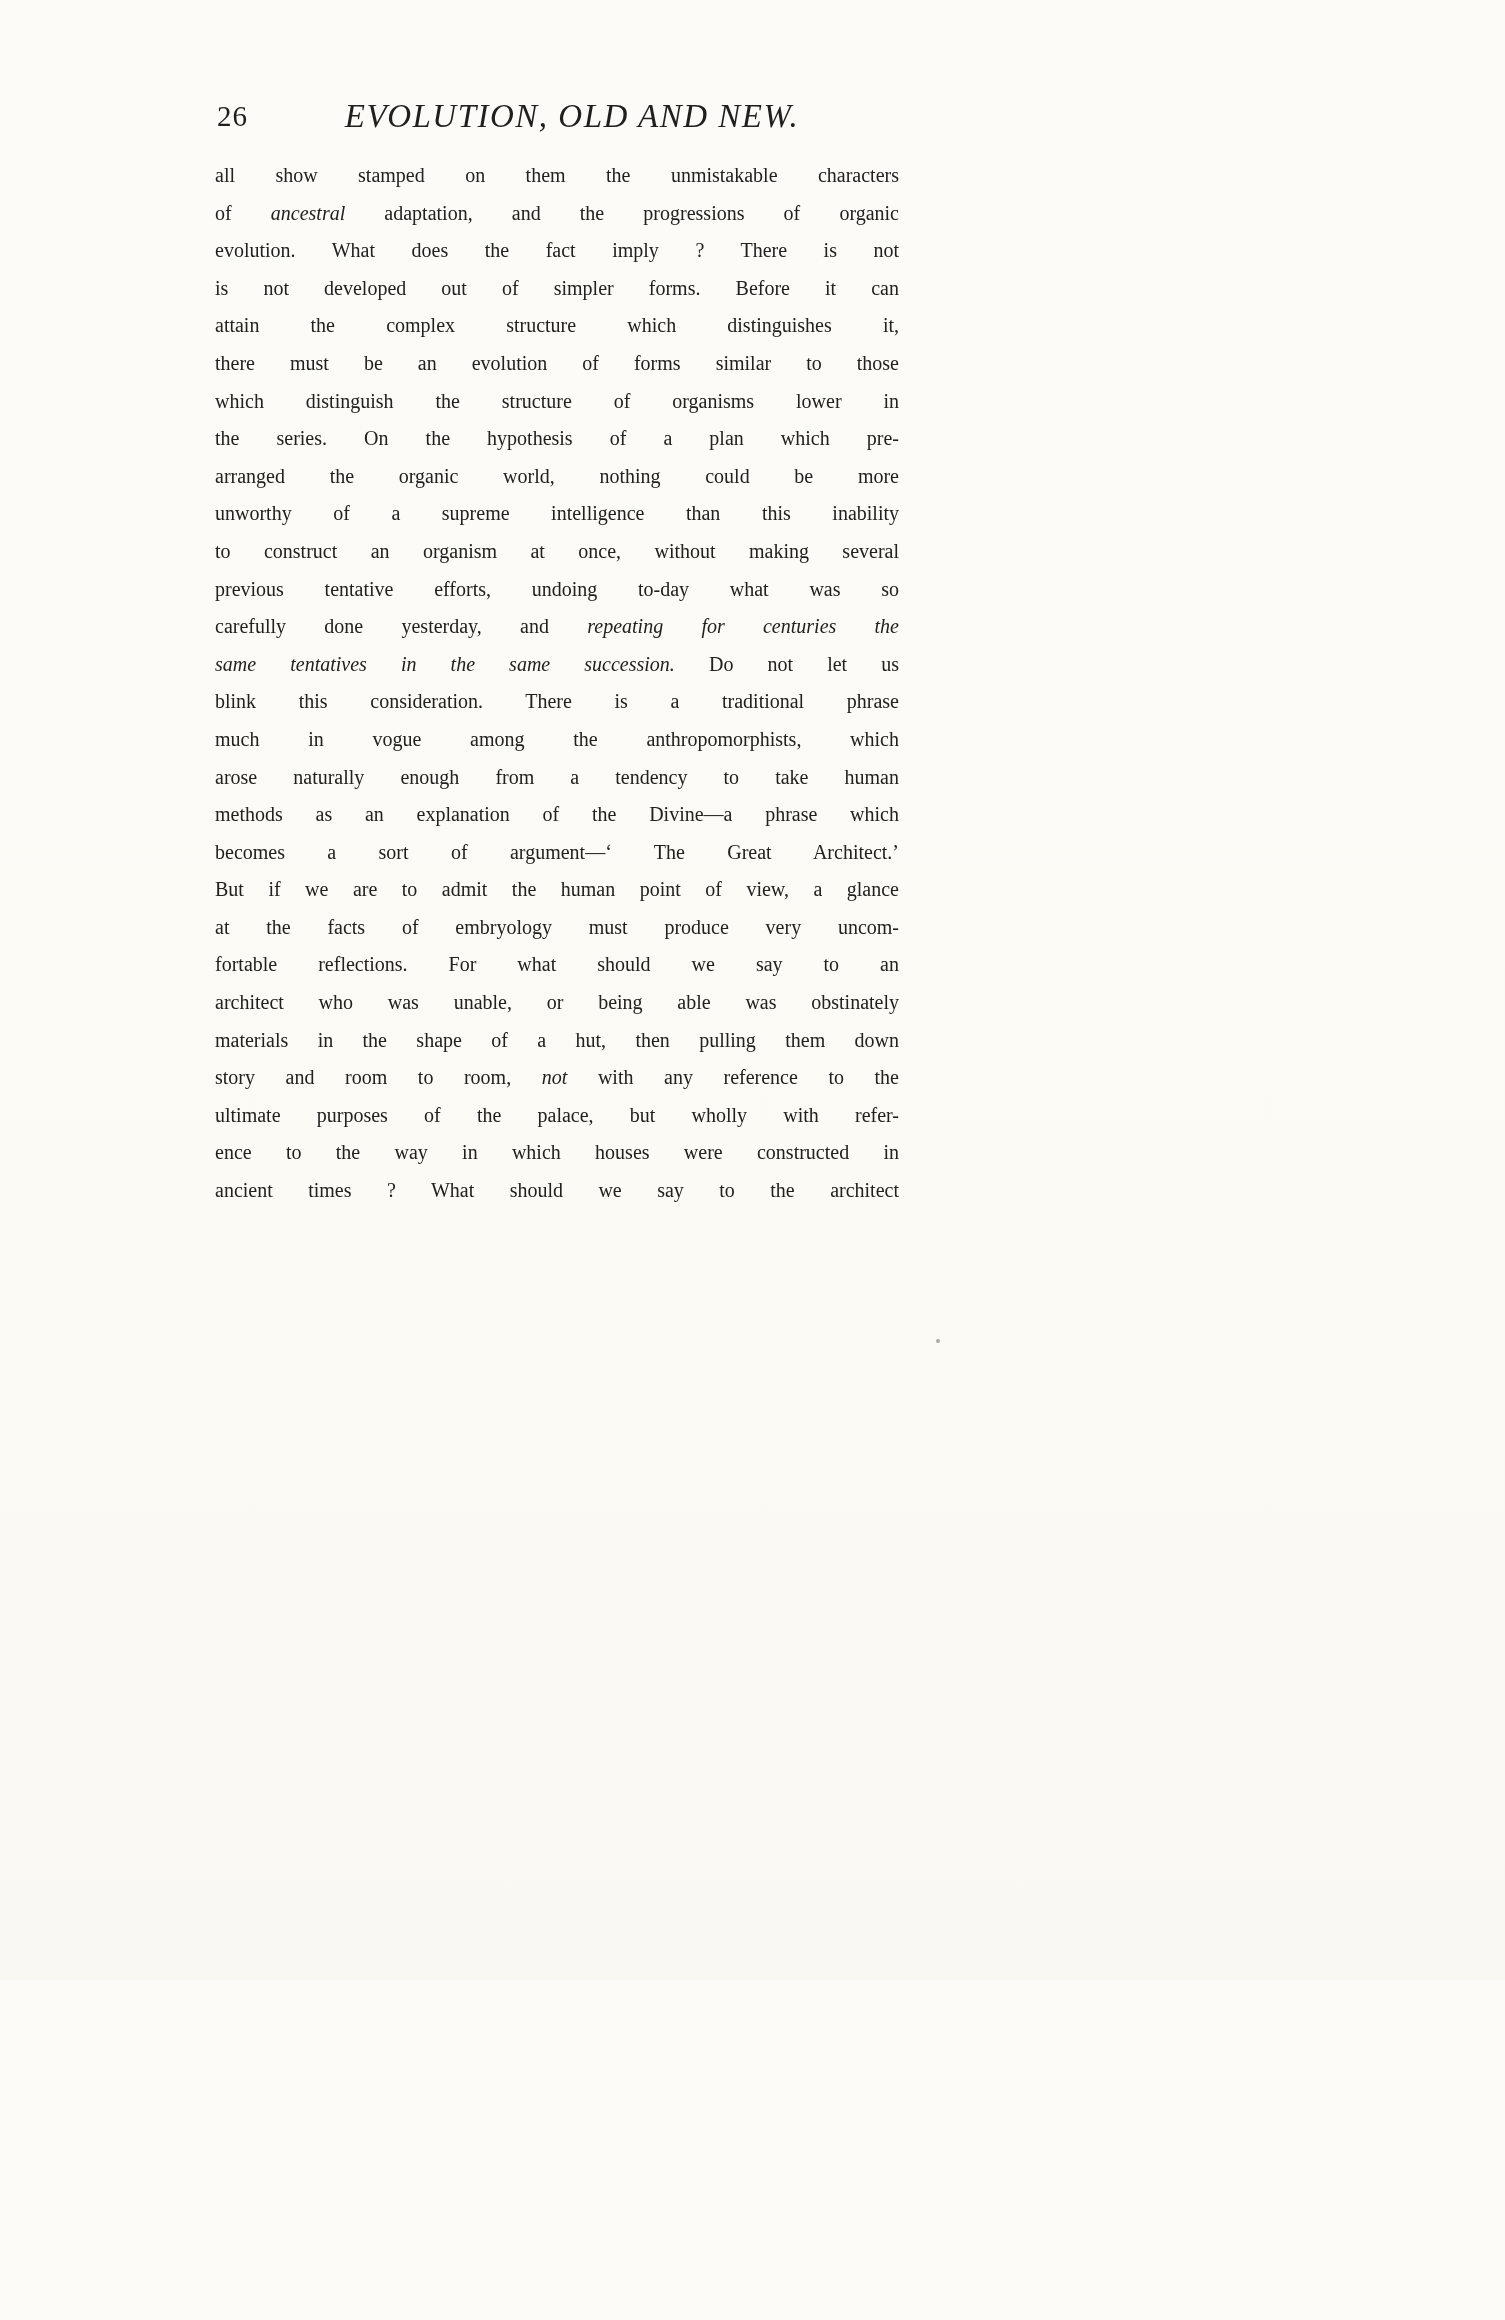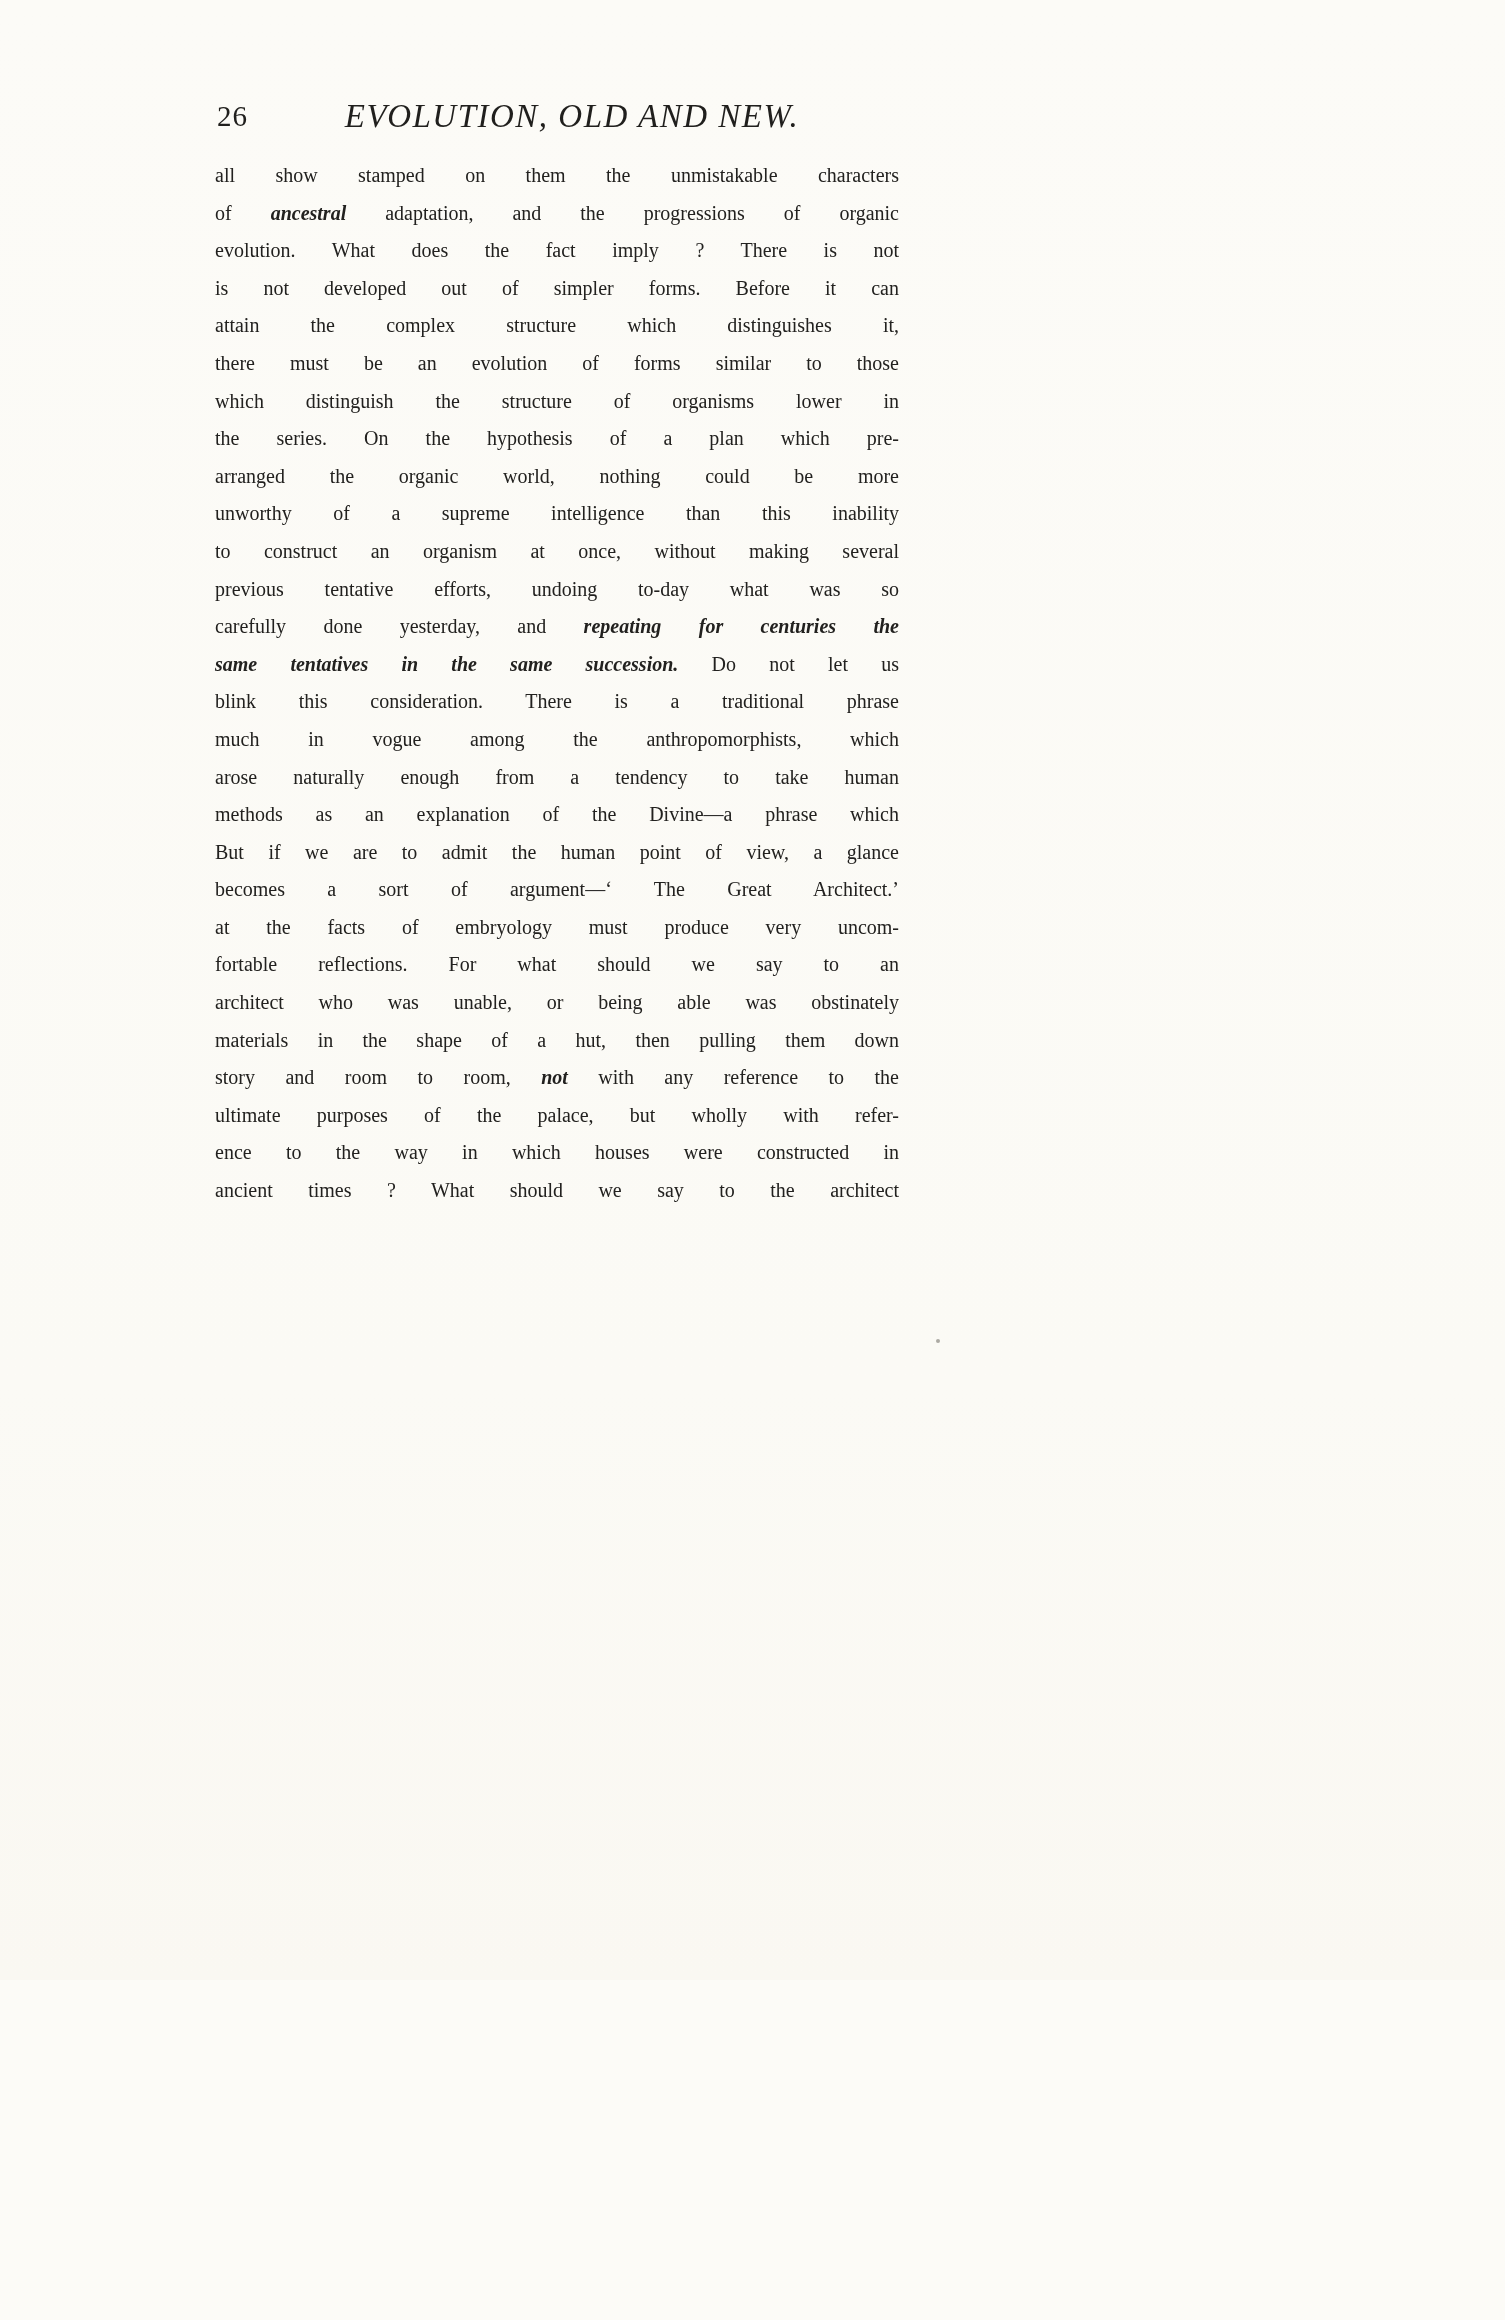--- a/index.html
+++ b/index.html
@@ -58,21 +58,20 @@
     font-size: 20px;
     line-height: 37.6px;
     height: 37.6px;
     white-space: normal;
     text-align: justify;
     text-align-last: justify;
     color: #22211f;
   }
   .it {
     font-style: italic;
-    font-weight: bold;
   }
   
   .artifact-dot {
     position: absolute;
     left: 936px;
     top: 1339px;
     width: 4px;
     height: 4px;
     border-radius: 50%;
     background: #8a8880;
@@ -100,22 +99,22 @@
         <div class="line"><span>arranged the organic world, nothing could be more</span></div>
         <div class="line"><span>unworthy of a supreme intelligence than this inability</span></div>
         <div class="line"><span>to construct an organism at once, without making several</span></div>
         <div class="line"><span>previous tentative efforts, undoing to-day what was so</span></div>
         <div class="line"><span>carefully done yesterday, and </span><span class="it">repeating for centuries the</span></div>
         <div class="line"><span class="it">same tentatives in the same succession.</span><span>  Do not let us</span></div>
         <div class="line"><span>blink this consideration.  There is a traditional phrase</span></div>
         <div class="line"><span>much in vogue among the anthropomorphists, which</span></div>
         <div class="line"><span>arose naturally enough from a tendency to take human</span></div>
         <div class="line"><span>methods as an explanation of the Divine—a phrase which</span></div>
+        <div class="line"><span>becomes a sort of argument—‘ The Great Architect.’</span></div>
         <div class="line"><span>But if we are to admit the human point of view, a glance</span></div>
-        <div class="line"><span>becomes a sort of argument—‘ The Great Architect.’</span></div>
         <div class="line"><span>at the facts of embryology must produce very uncom-</span></div>
         <div class="line"><span>fortable reflections.  For what should we say to an</span></div>
         <div class="line"><span>architect who was unable, or being able was obstinately</span></div>
         <div class="line"><span>materials in the shape of a hut, then pulling them down</span></div>
         <div class="line"><span>story and room to room, </span><span class="it">not</span><span> with any reference to the</span></div>
         <div class="line"><span>ultimate purposes of the palace, but wholly with refer-</span></div>
         <div class="line"><span>ence to the way in which houses were constructed in</span></div>
         <div class="line"><span>ancient times ?   What should we say to the architect</span></div>
       </div>
   </div>

